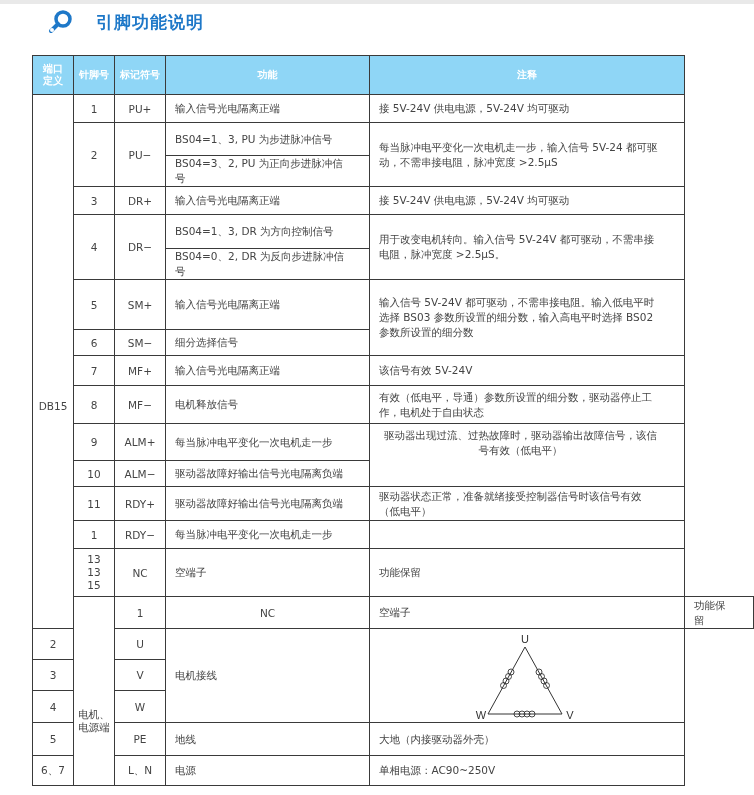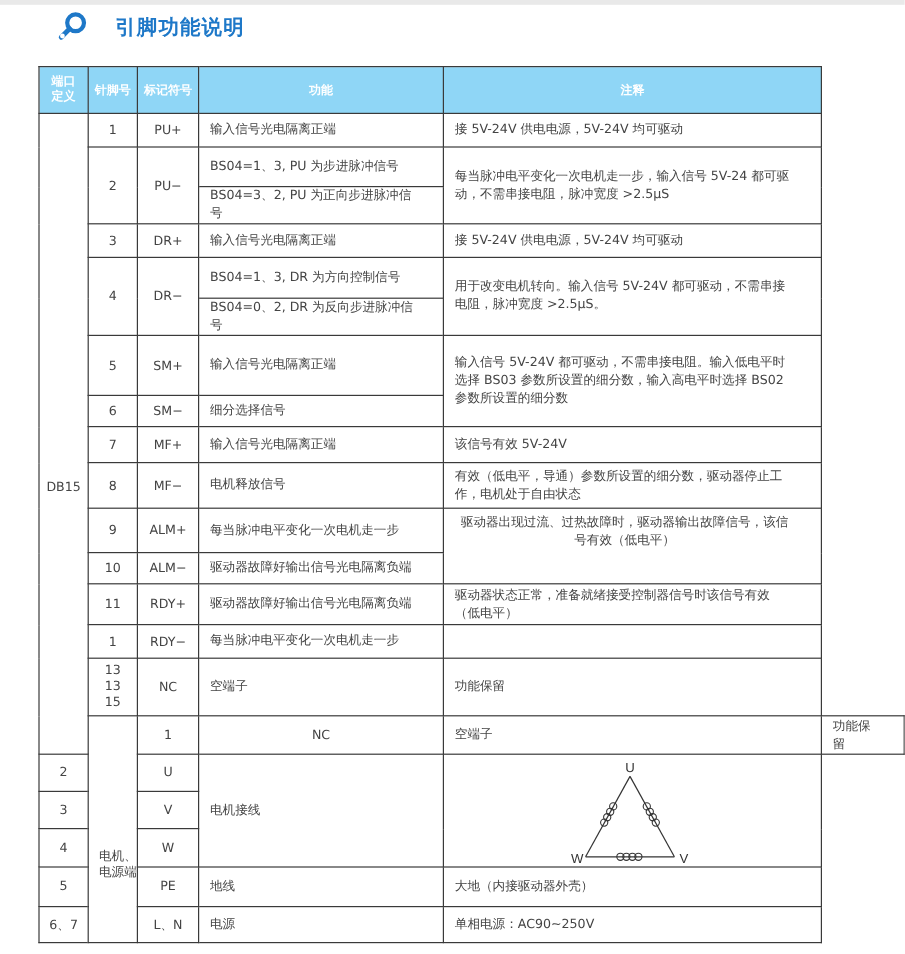--- a/index.html
+++ b/index.html
@@ -145,21 +145,21 @@
         <div>13</div>
         <div>13</div>
         <div>15</div>
       </td>
       <td class="c">NC</td>
       <td class="l">空端子</td>
       <td class="l">功能保留</td>
     </tr>
 
     <tr style="height:32px">
-      <td rowspan="6" class="c" style="white-space:pre-line;line-height:13px;padding-top:60px;text-align:right;">电机、
+      <td rowspan="6" class="c" style="white-space:pre-line;line-height:13px;padding-top:60px;">电机、
 电源端</td>
       <td class="c">1</td>
       <td class="c">NC</td>
       <td class="l">空端子</td>
       <td class="l">功能保留</td>
     </tr>
     <tr style="height:31px">
       <td class="c">2</td>
       <td class="c">U</td>
       <td rowspan="3" class="l">电机接线</td>

